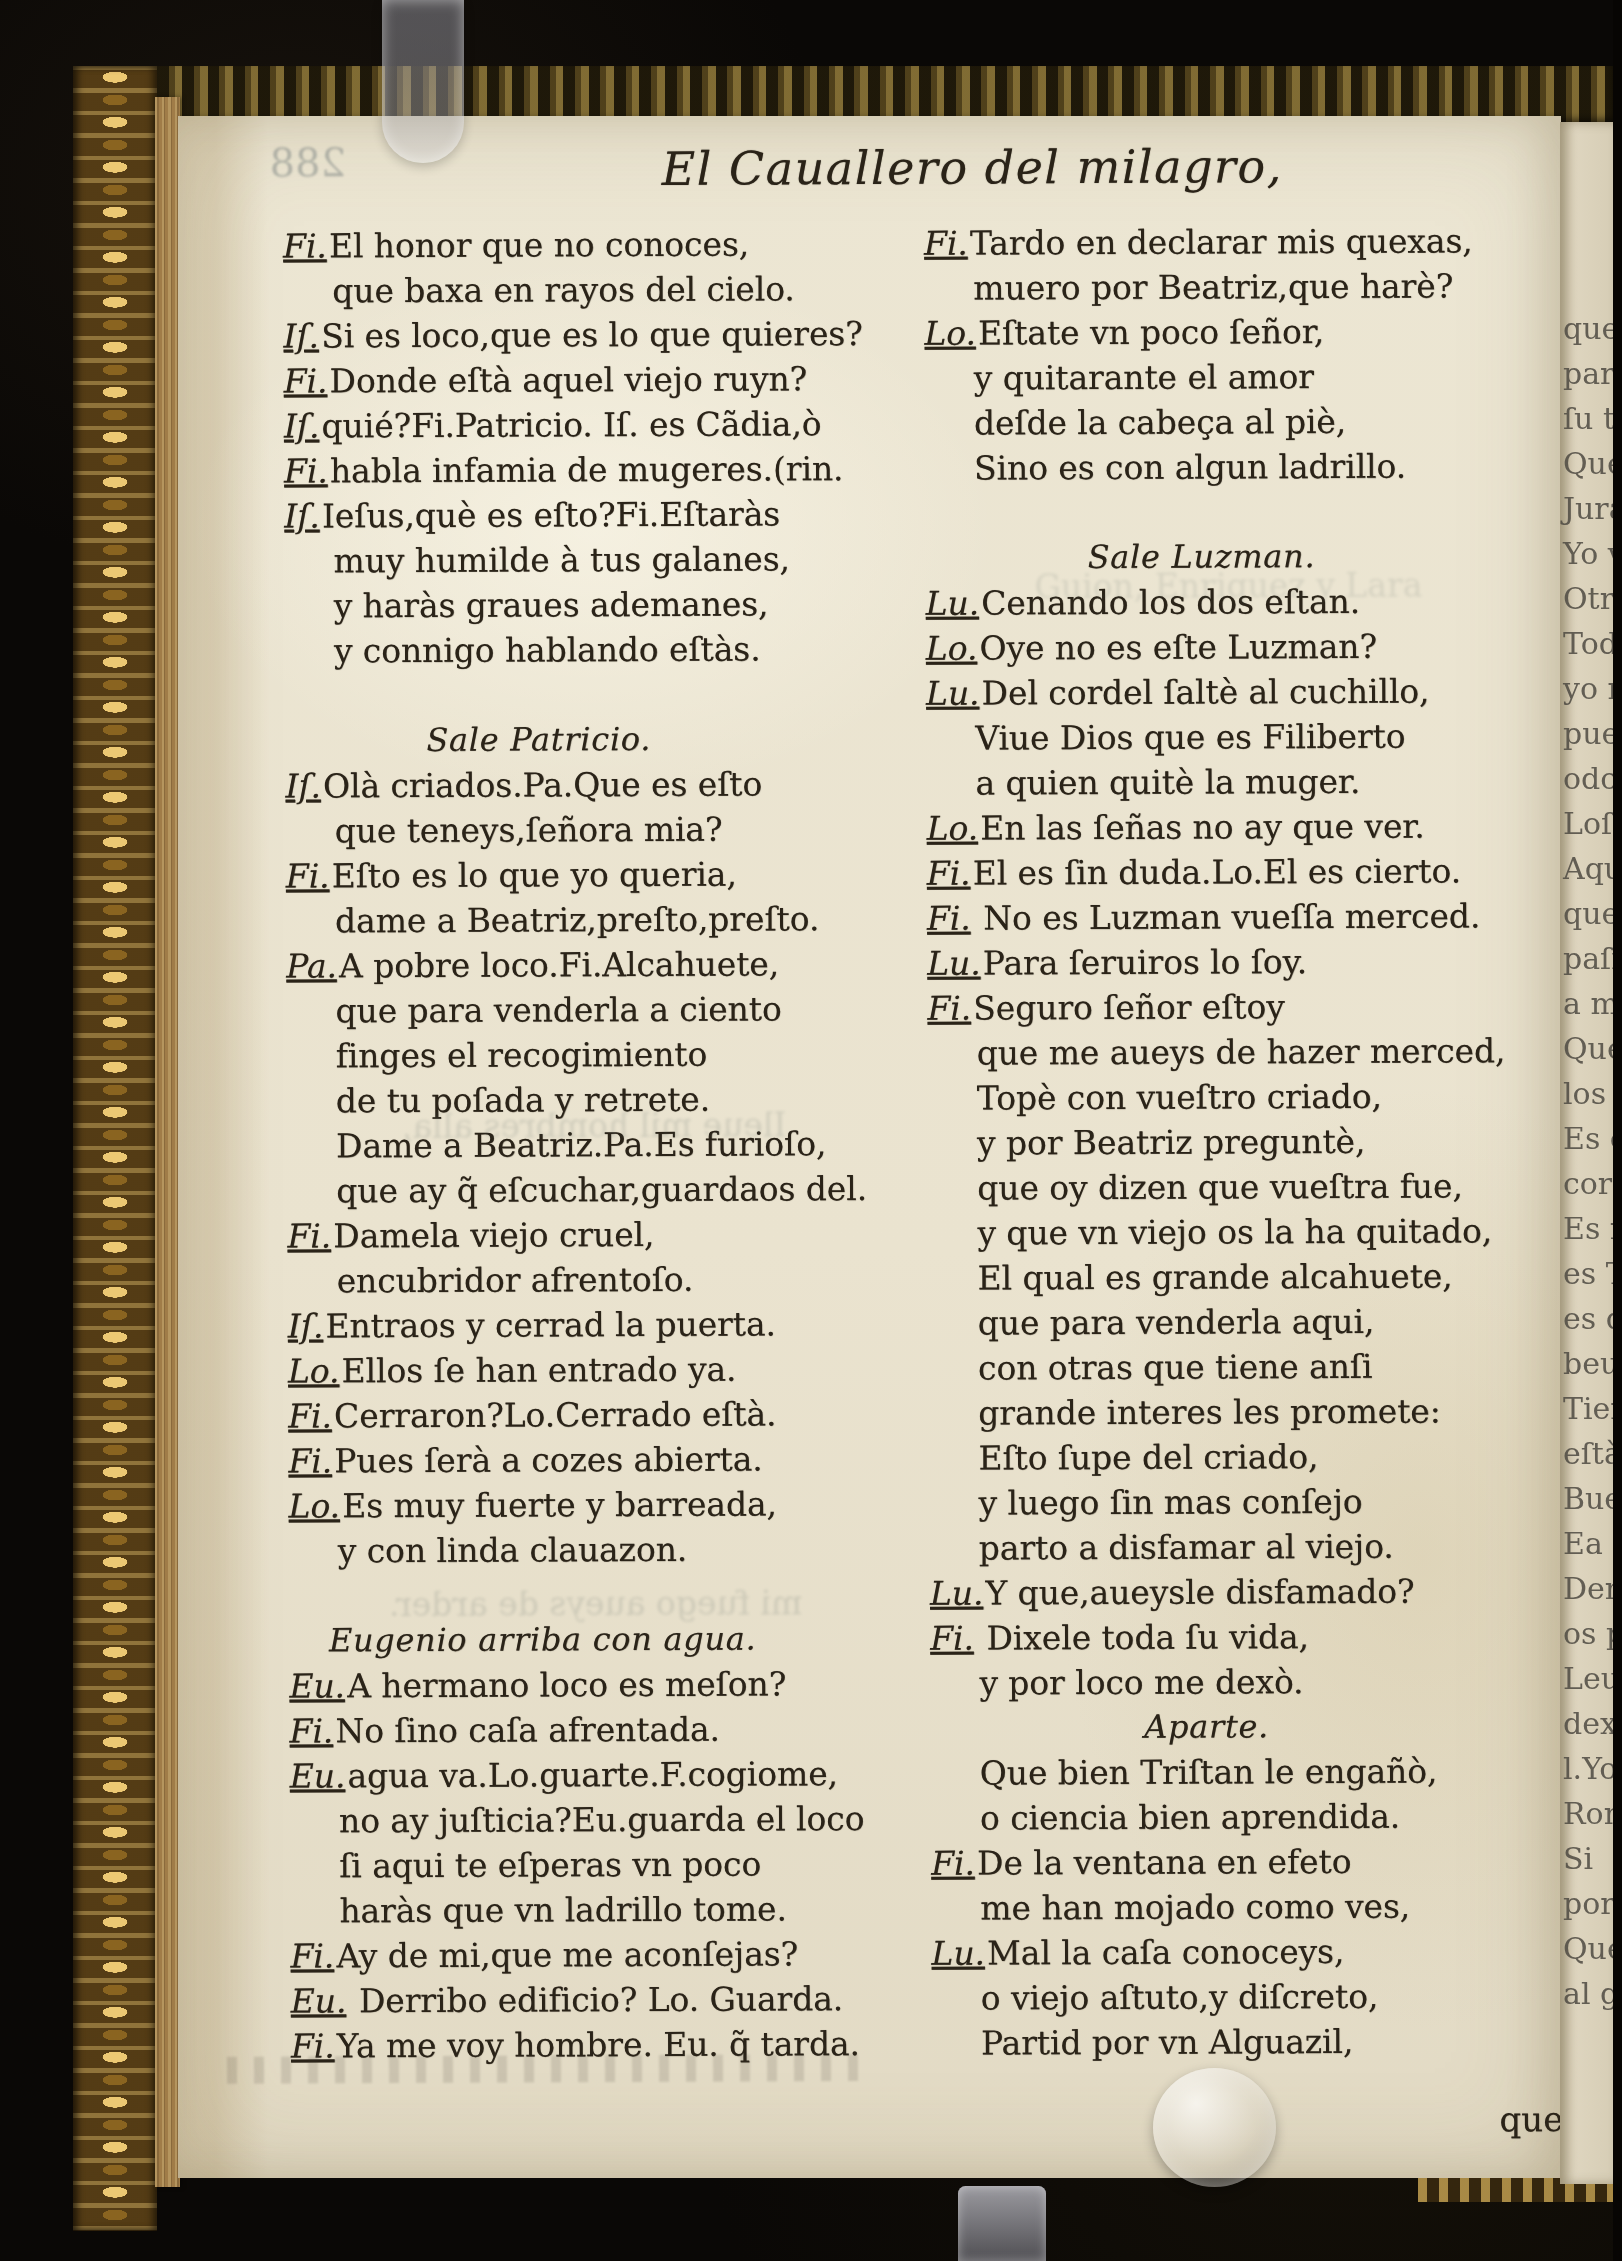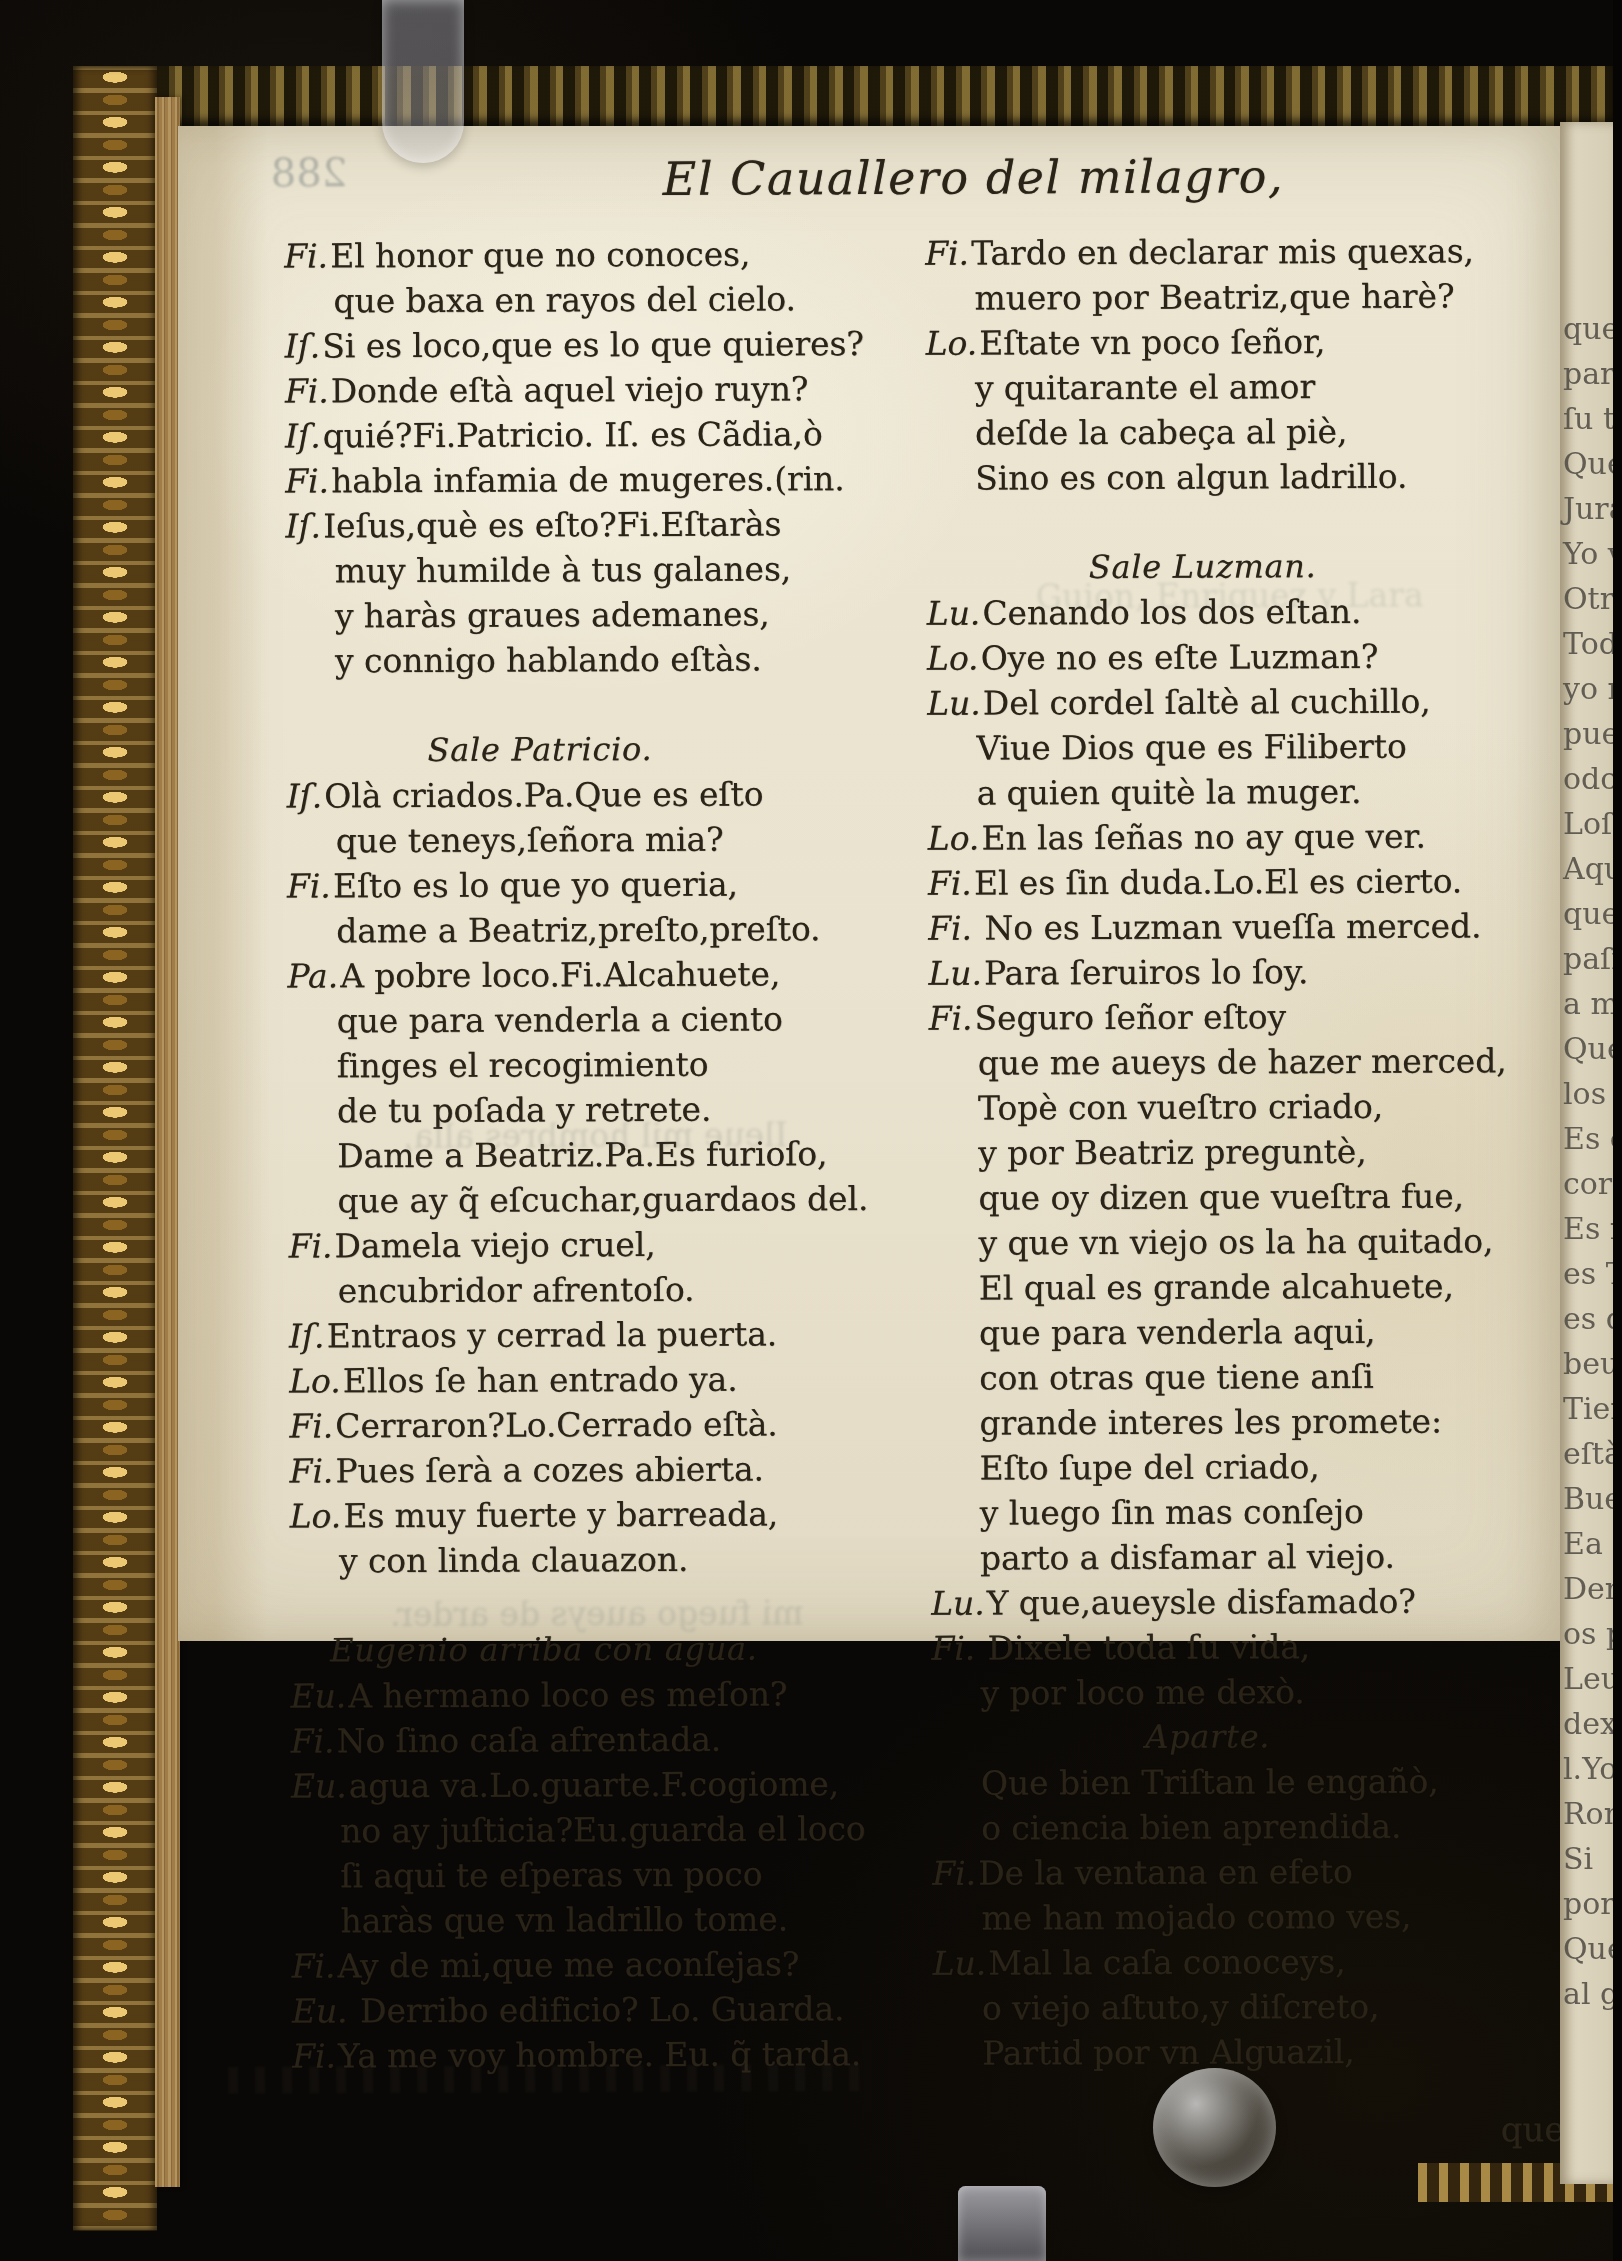--- a/index.html
+++ b/index.html
@@ -24,39 +24,39 @@
         rgba(16,12,4,.65) 7.5px 19.4px, rgba(120,95,40,.35) 19.4px 25.4px);
       box-shadow:inset 0 -6px 9px rgba(0,0,0,.7);}
   .gold-bottom{position:absolute;left:1418px;top:2163px;width:196px;height:39px;
       background-color:#5d441a;
       background-image:repeating-linear-gradient(90deg, rgba(230,195,105,.55) 0 9px,
         rgba(25,18,6,.6) 9px 21px);}
   .fore-edge{position:absolute;left:155px;top:97px;width:25.4px;height:2090px;
       background:repeating-linear-gradient(90deg,#b5955e 0 2.2px,#8a6a3c 2.2px 3.7px,#a07c48 3.7px 6.7px);
       box-shadow:1.5px 0 4.5px rgba(0,0,0,.35);}
   
-  .paper{position:absolute;left:178px;top:126px;width:1383px;height:1515px;
+  .paper{position:absolute;left:178px;top:116px;width:1383px;height:2062px;
       background:
         radial-gradient(ellipse 672px 448px at 30% 20%, rgba(255,252,240,.5) 0%, transparent 60%),
         radial-gradient(ellipse 523px 672px at 90% 70%, rgba(205,190,150,.35) 0%, transparent 70%),
         linear-gradient(90deg, rgba(170,145,95,.25) 0 37px, transparent 90px),
         linear-gradient(180deg,#ece6d3 0%,#eae3cf 55%,#e2dac4 100%);
       box-shadow:inset 0 0 105px rgba(120,100,60,.22), inset -18px 0 37px rgba(130,110,70,.18);}
   .tilt{position:absolute;inset:0;transform:rotate(-0.25deg);color:#2a2318;}
   .pagenum{position:absolute;left:96px;top:21px;font-size:40px;color:#8f948f;
       opacity:.62;filter:blur(1.1px);transform:scaleX(-1);}
   .header{position:absolute;left:455px;top:25.4px;width:687px;text-align:center;
       font-style:italic;font-size:46px;letter-spacing:1.5px;
       text-shadow:0 0 1.1px rgba(42,35,24,.6);}
   .col{position:absolute;top:105px;font-size:33px;line-height:45px;
       letter-spacing:-0.1px;text-shadow:0.3px 0.3px 0.7px rgba(42,35,24,.55);}
   .col.left{left:109px;width:597px;}
   .col.right{left:750px;width:642px;}
   .line{height:45px;white-space:nowrap;}
-  .line .sp{font-style:italic;margin-right:2.2px;}
+  .line .sp{font-style:italic;margin-right:2.2px;text-decoration:underline;}
   .line.indent{padding-left:49px;}
   .line.stage{font-style:italic;text-align:center;font-size:32px;
       letter-spacing:0.7px;padding-right:90px;}
   .gap{height:45px;}
   .catchword{position:absolute;left:1165px;top:1986px;width:216px;text-align:right;
       font-size:34px;text-shadow:0.3px 0.3px 0.7px rgba(42,35,24,.6);}
   .ghost{position:absolute;font-size:33px;color:#4a5a58;opacity:.16;
       filter:blur(1.5px);white-space:nowrap;}
   .ghost.g0{left:224px;top:989px;transform:scaleX(-1);}
   .ghost.g1{left:209px;top:1467px;transform:scaleX(-1);}

